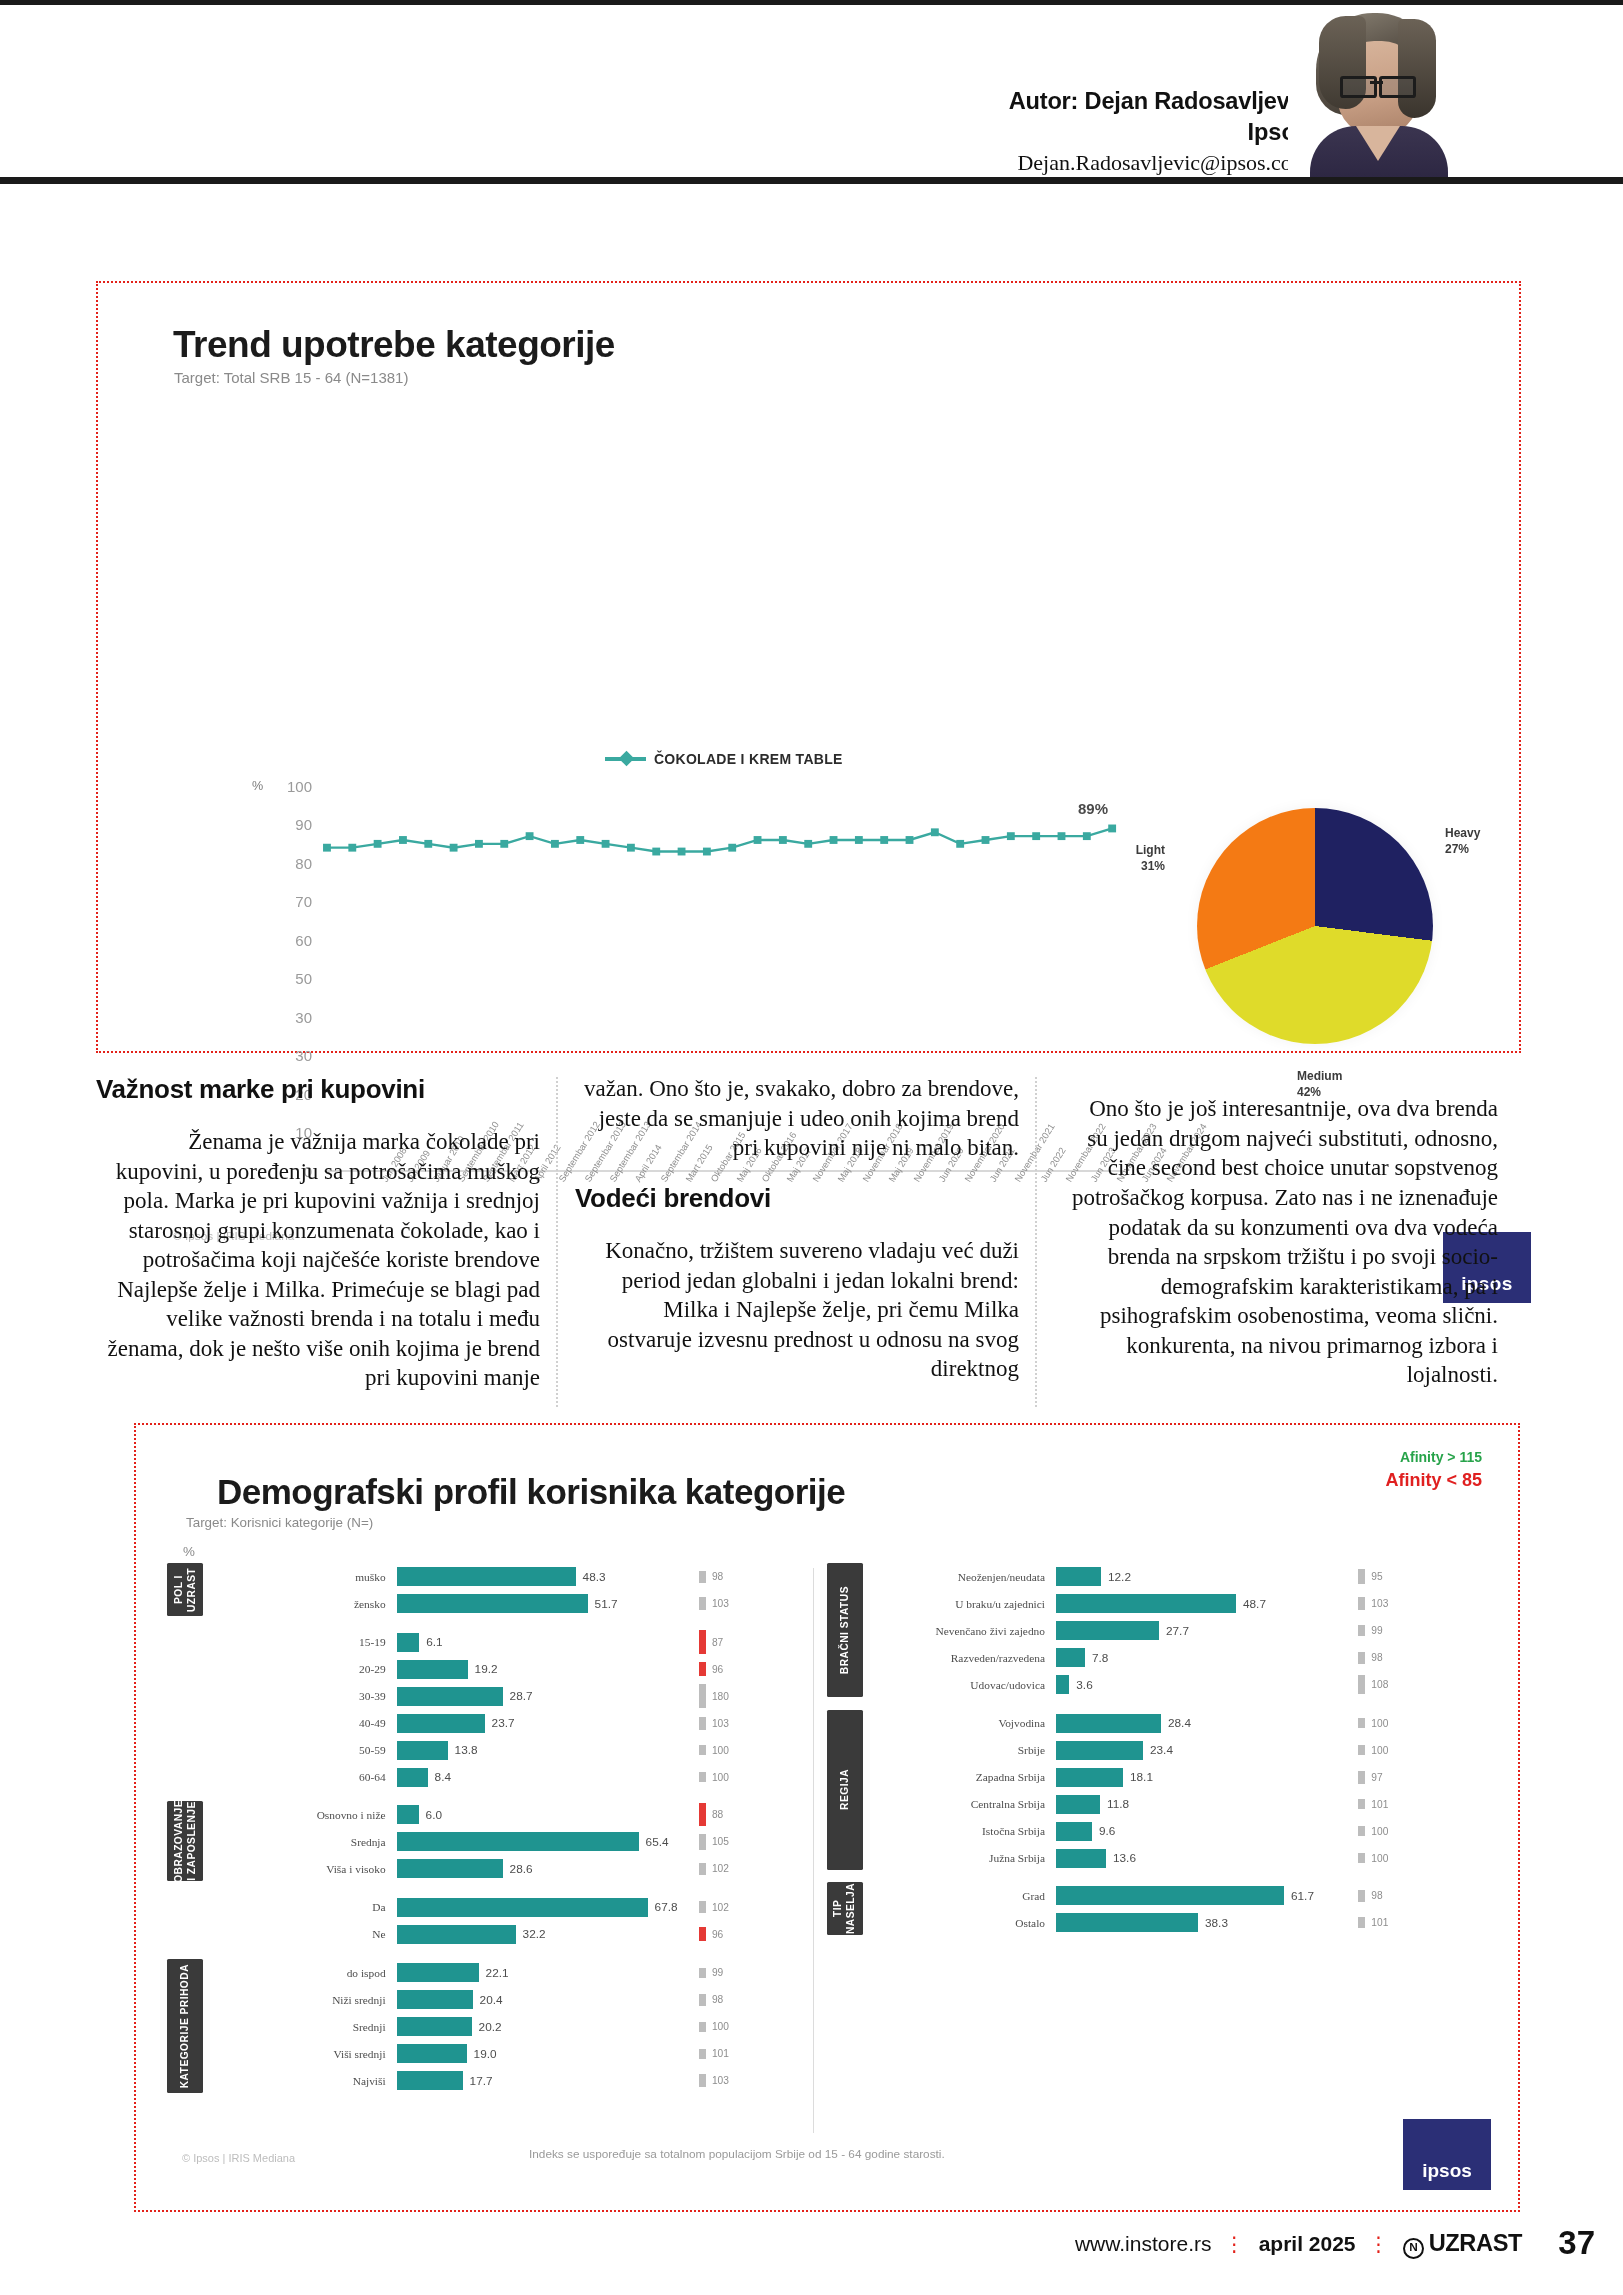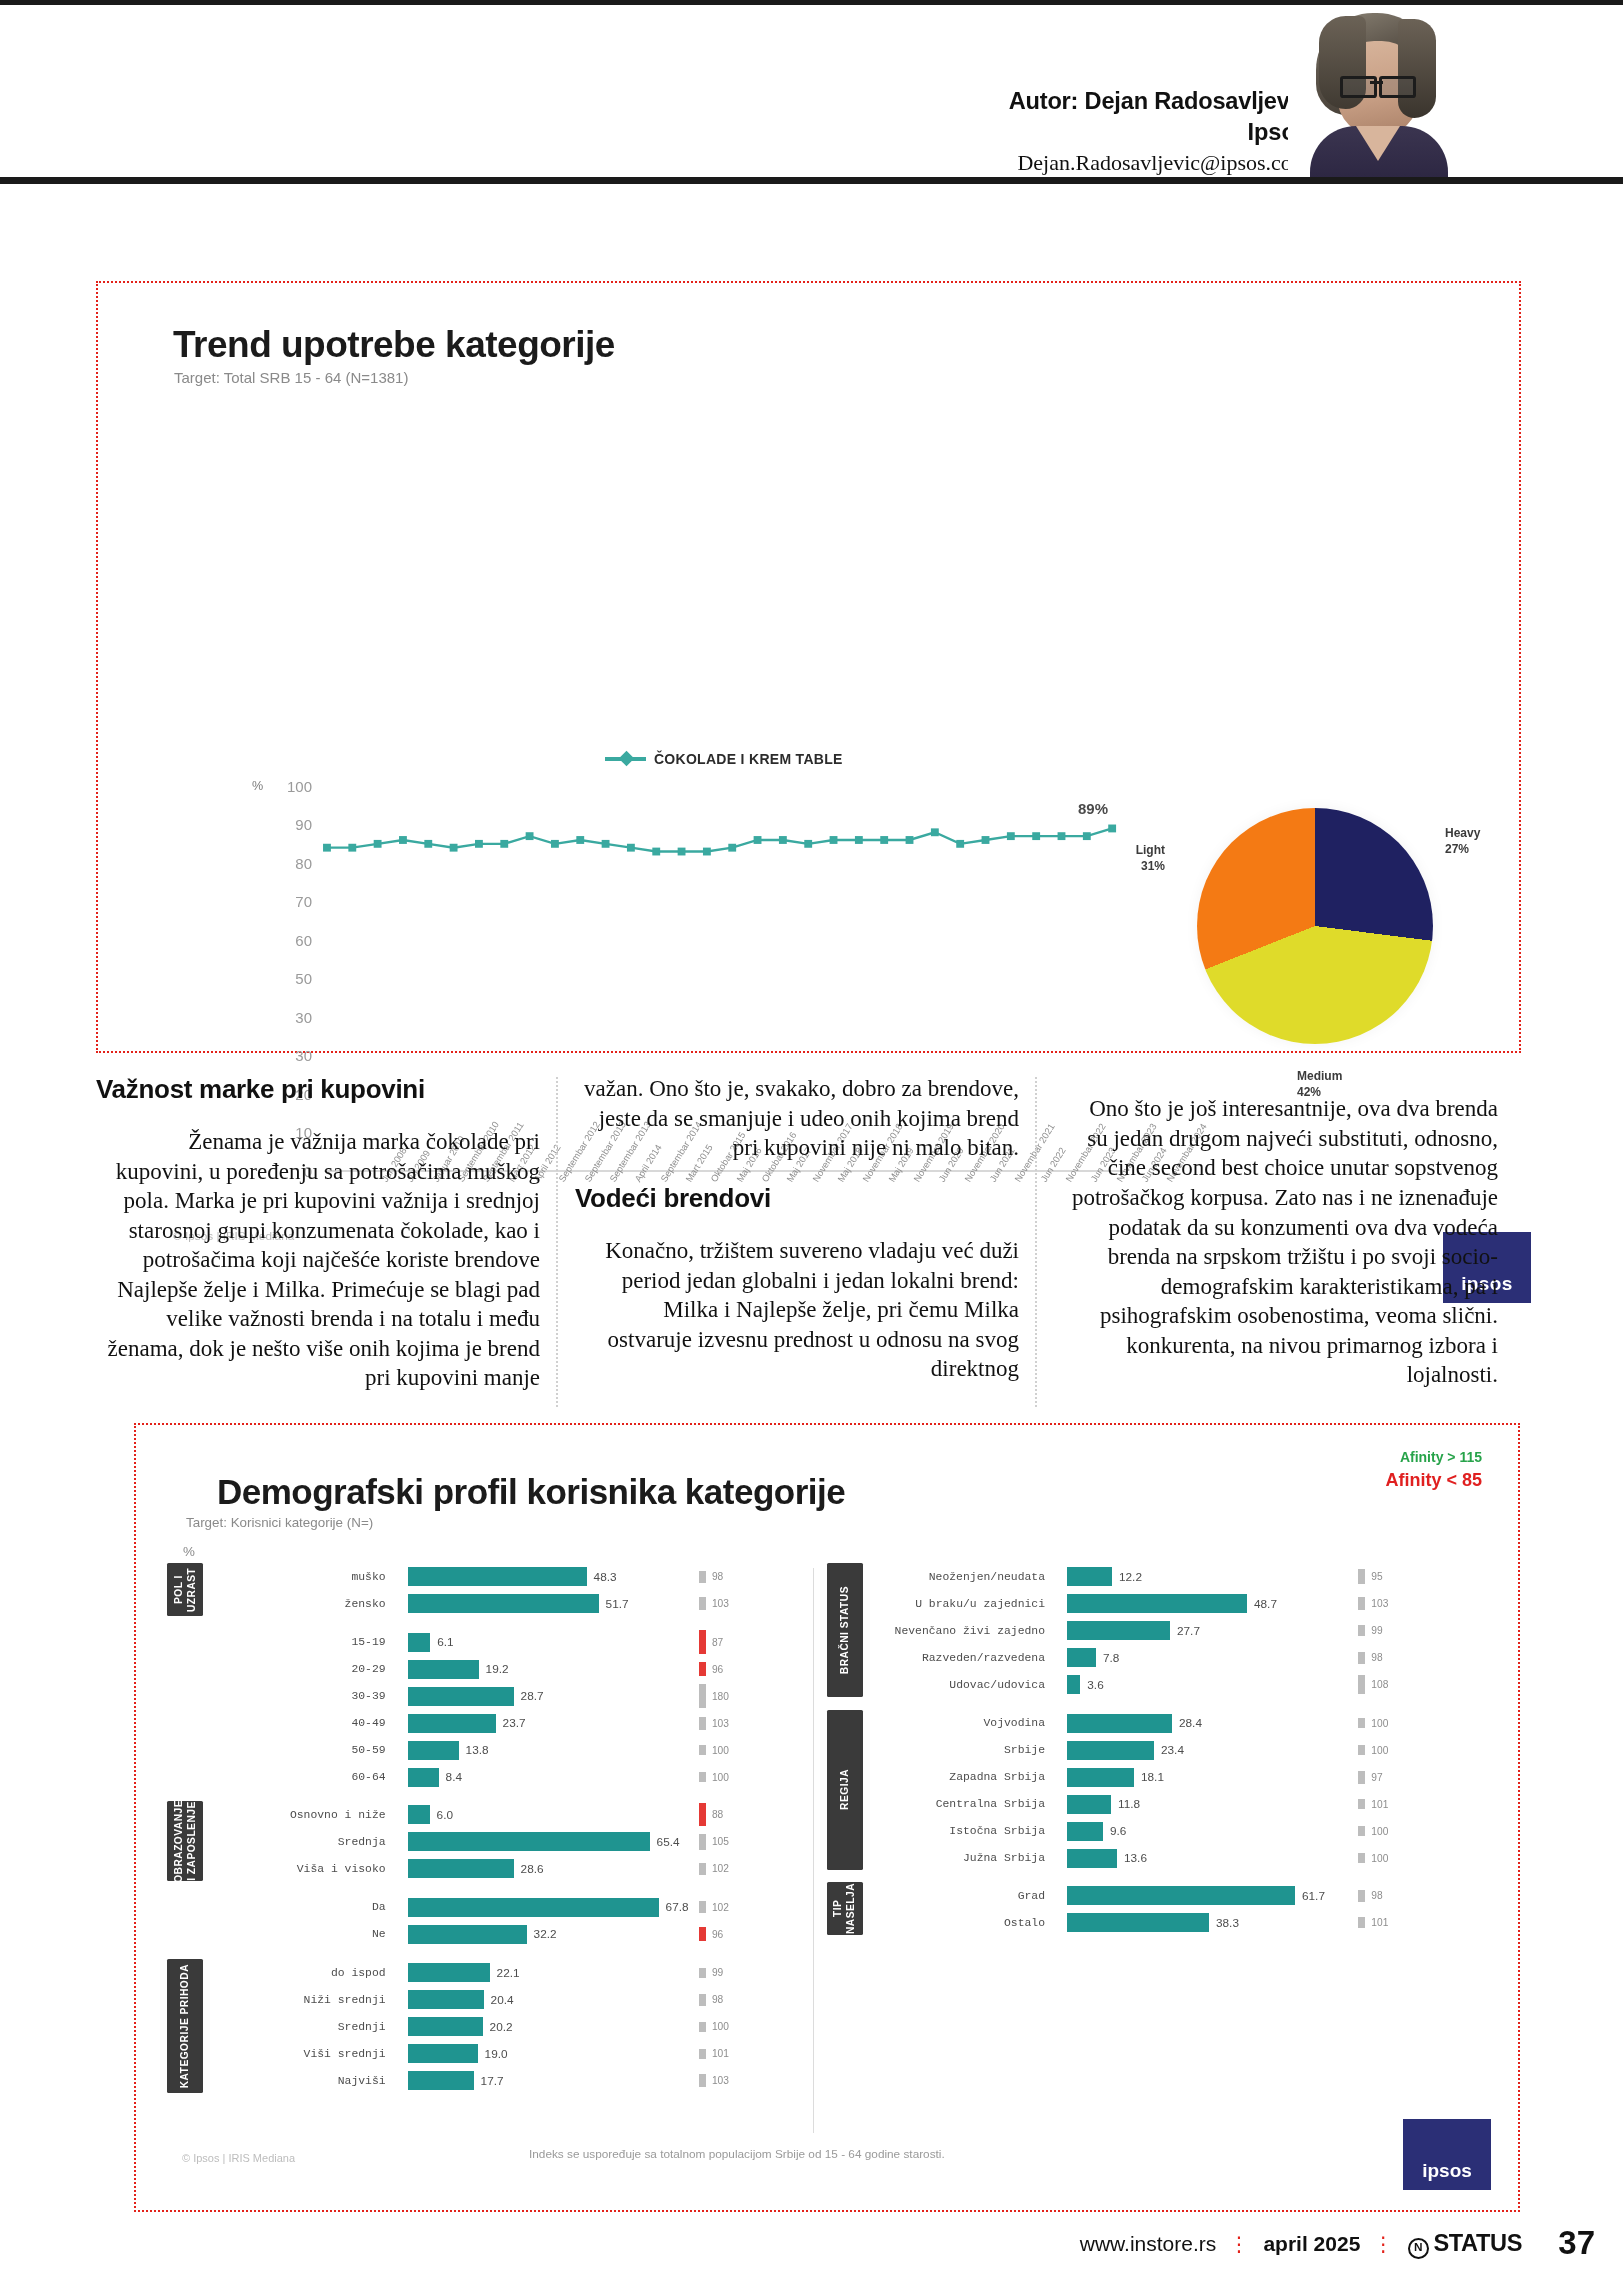--- a/index.html
+++ b/index.html
@@ -113,22 +113,22 @@
   .half-left{left:23.6px;} .half-right{left:683px;}
   .vdiv{position:absolute;left:677px;top:4.7px;width:0;height:565px;border-left:0.8px solid #dcdcdc;}
 
   .grp{position:absolute;left:0;width:644px;}
   .grp-tag{position:absolute;left:7.9px;width:36px;background:#3a3a3a;color:#fff;
      border-radius:1.6px;display:flex;align-items:center;justify-content:center;}
   .grp-tag span{font-family:"Liberation Sans",sans-serif;font-weight:bold;font-size:10.2px;
      letter-spacing:0.5px;writing-mode:vertical-rl;transform:rotate(180deg);text-align:center;line-height:1.25;}
   .rows{position:absolute;left:60px;top:0;width:581px;}
   .row{position:relative;height:27px;display:flex;align-items:center;}
-  .rlabel{width:166px;text-align:right;padding-right:22px;
-     font-family:Liberation Mono, monospace;font-size:11.4px;color:#4d4d4d;white-space:nowrap;}
+  .rlabel{width:166px;text-align:right;padding-right:11px;
+     font-family:Liberation Serif, serif;font-size:11.4px;color:#4d4d4d;white-space:nowrap;}
   .bar{height:19px;background:#1f9490;}
   .rvalue{margin-left:7px;font-family:"Liberation Sans",sans-serif;font-size:11.8px;color:#4d4d4d;}
   .aff-col{position:absolute;left:479px;top:0;width:102px;height:100%;display:flex;align-items:center;}
   .aff-bar{width:7px;background:#bdbdbd;}
   .aff-bar.lo{background:#e53935;}
   .aff-val{margin-left:6.3px;font-family:"Liberation Sans",sans-serif;font-size:10.2px;color:#8d8d8d;}
 
   
   .footer{position:absolute;left:0;bottom:36px;width:1623px;height:47px;}
   .foot-inner{position:absolute;right:101px;bottom:0;display:flex;align-items:baseline;gap:12.6px;}
@@ -655,19 +655,19 @@
     <div class="c2-note">Indeks se uspoređuje sa totalnom populacijom Srbije od 15 - 64 godine starosti.</div>
     <div class="c2-ipsos">ipsos</div>
   </div>
 
   <div class="footer">
     <div class="foot-inner">
       <span class="foot-url">www.instore.rs</span>
       <span class="foot-sep">⋮</span>
       <span class="foot-date">april 2025</span>
       <span class="foot-sep">⋮</span>
-      <span class="foot-brand"><span class="foot-mark">N</span><span>STATUS</span></span>
+      <span class="foot-brand"><span class="foot-mark">N</span><span>UZRAST</span></span>
     </div>
     <div class="foot-page">37</div>
   </div>
 
 </div>
 
 
 </body></html>

